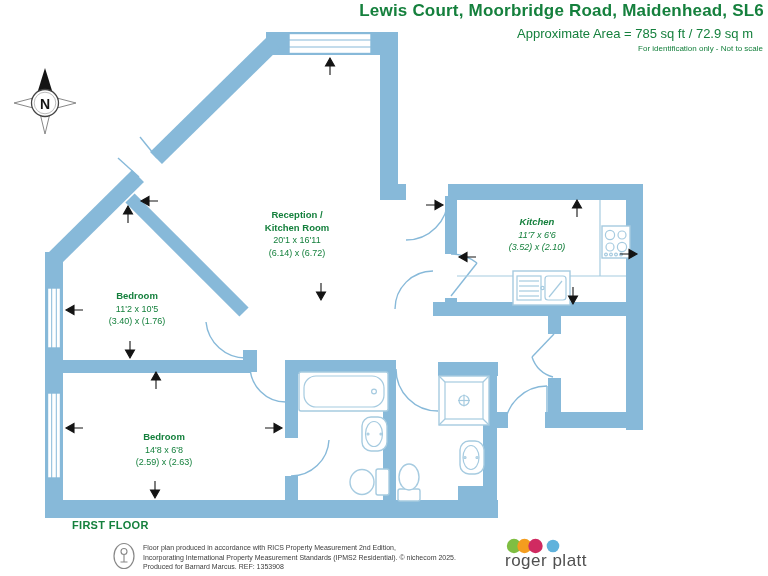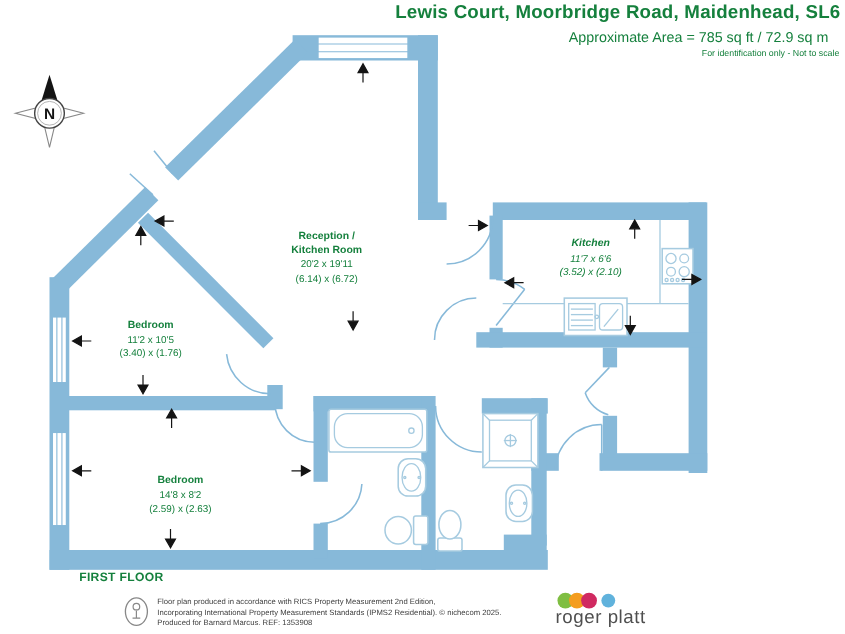--- a/index.html
+++ b/index.html
@@ -212,39 +212,39 @@
   </g>
 </svg>
 
 <div class="txt title">Lewis Court, Moorbridge Road, Maidenhead, SL6</div>
 <div class="txt area">Approximate Area = 785 sq ft / 72.9 sq m</div>
 <div class="txt disc">For identification only - Not to scale</div>
 
 <div class="txt room-label" style="left:297px;top:194px;margin-top:15px;">
   <div class="rn">Reception /</div>
   <div class="rn">Kitchen Room</div>
-  <div>20'2 x 19'11</div>
+  <div>20'1 x 16'11</div>
   <div>(6.14) x (6.72)</div>
 </div>
 
 <div class="txt room-label" style="left:537px;top:216px;font-style:italic;">
   <div class="rn">Kitchen</div>
   <div>11'7 x 6'6</div>
   <div>(3.52) x (2.10)</div>
 </div>
 
 <div class="txt room-label" style="left:137px;top:290px;">
   <div class="rn">Bedroom</div>
   <div>11'2 x 10'5</div>
   <div>(3.40) x (1.76)</div>
 </div>
 
 <div class="txt room-label" style="left:164px;top:431px;">
   <div class="rn">Bedroom</div>
-  <div>14'8 x 8'2</div>
+  <div>14'8 x 6'8</div>
   <div>(2.59) x (2.63)</div>
 </div>
 
 <div class="txt floor">FIRST FLOOR</div>
 
 <div class="txt foot">
   <div>Floor plan produced in accordance with RICS Property Measurement 2nd Edition,</div>
   <div>Incorporating International Property Measurement Standards (IPMS2 Residential).   © nichecom 2025.</div>
   <div>Produced for Barnard Marcus.   REF:  1353908</div>
 </div>

